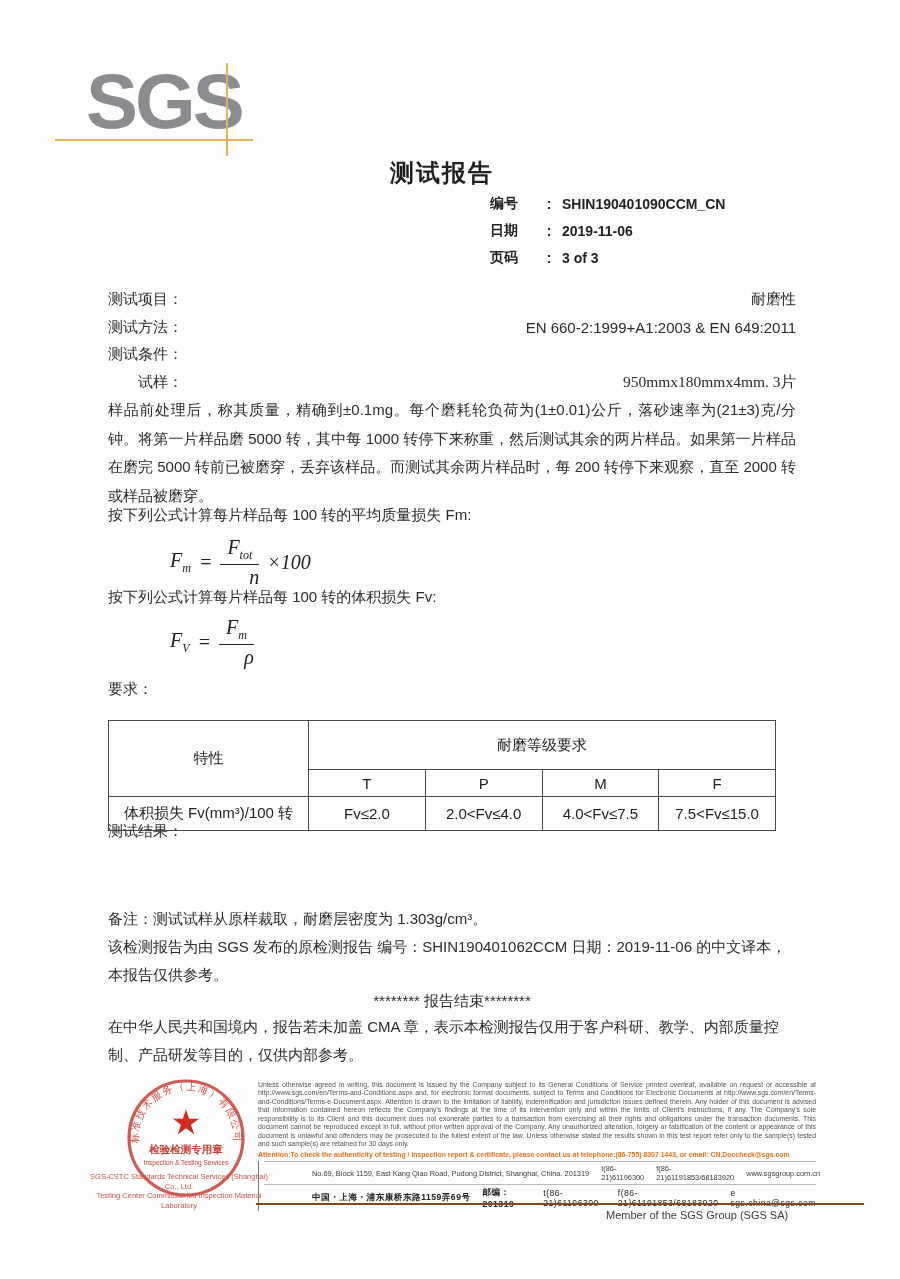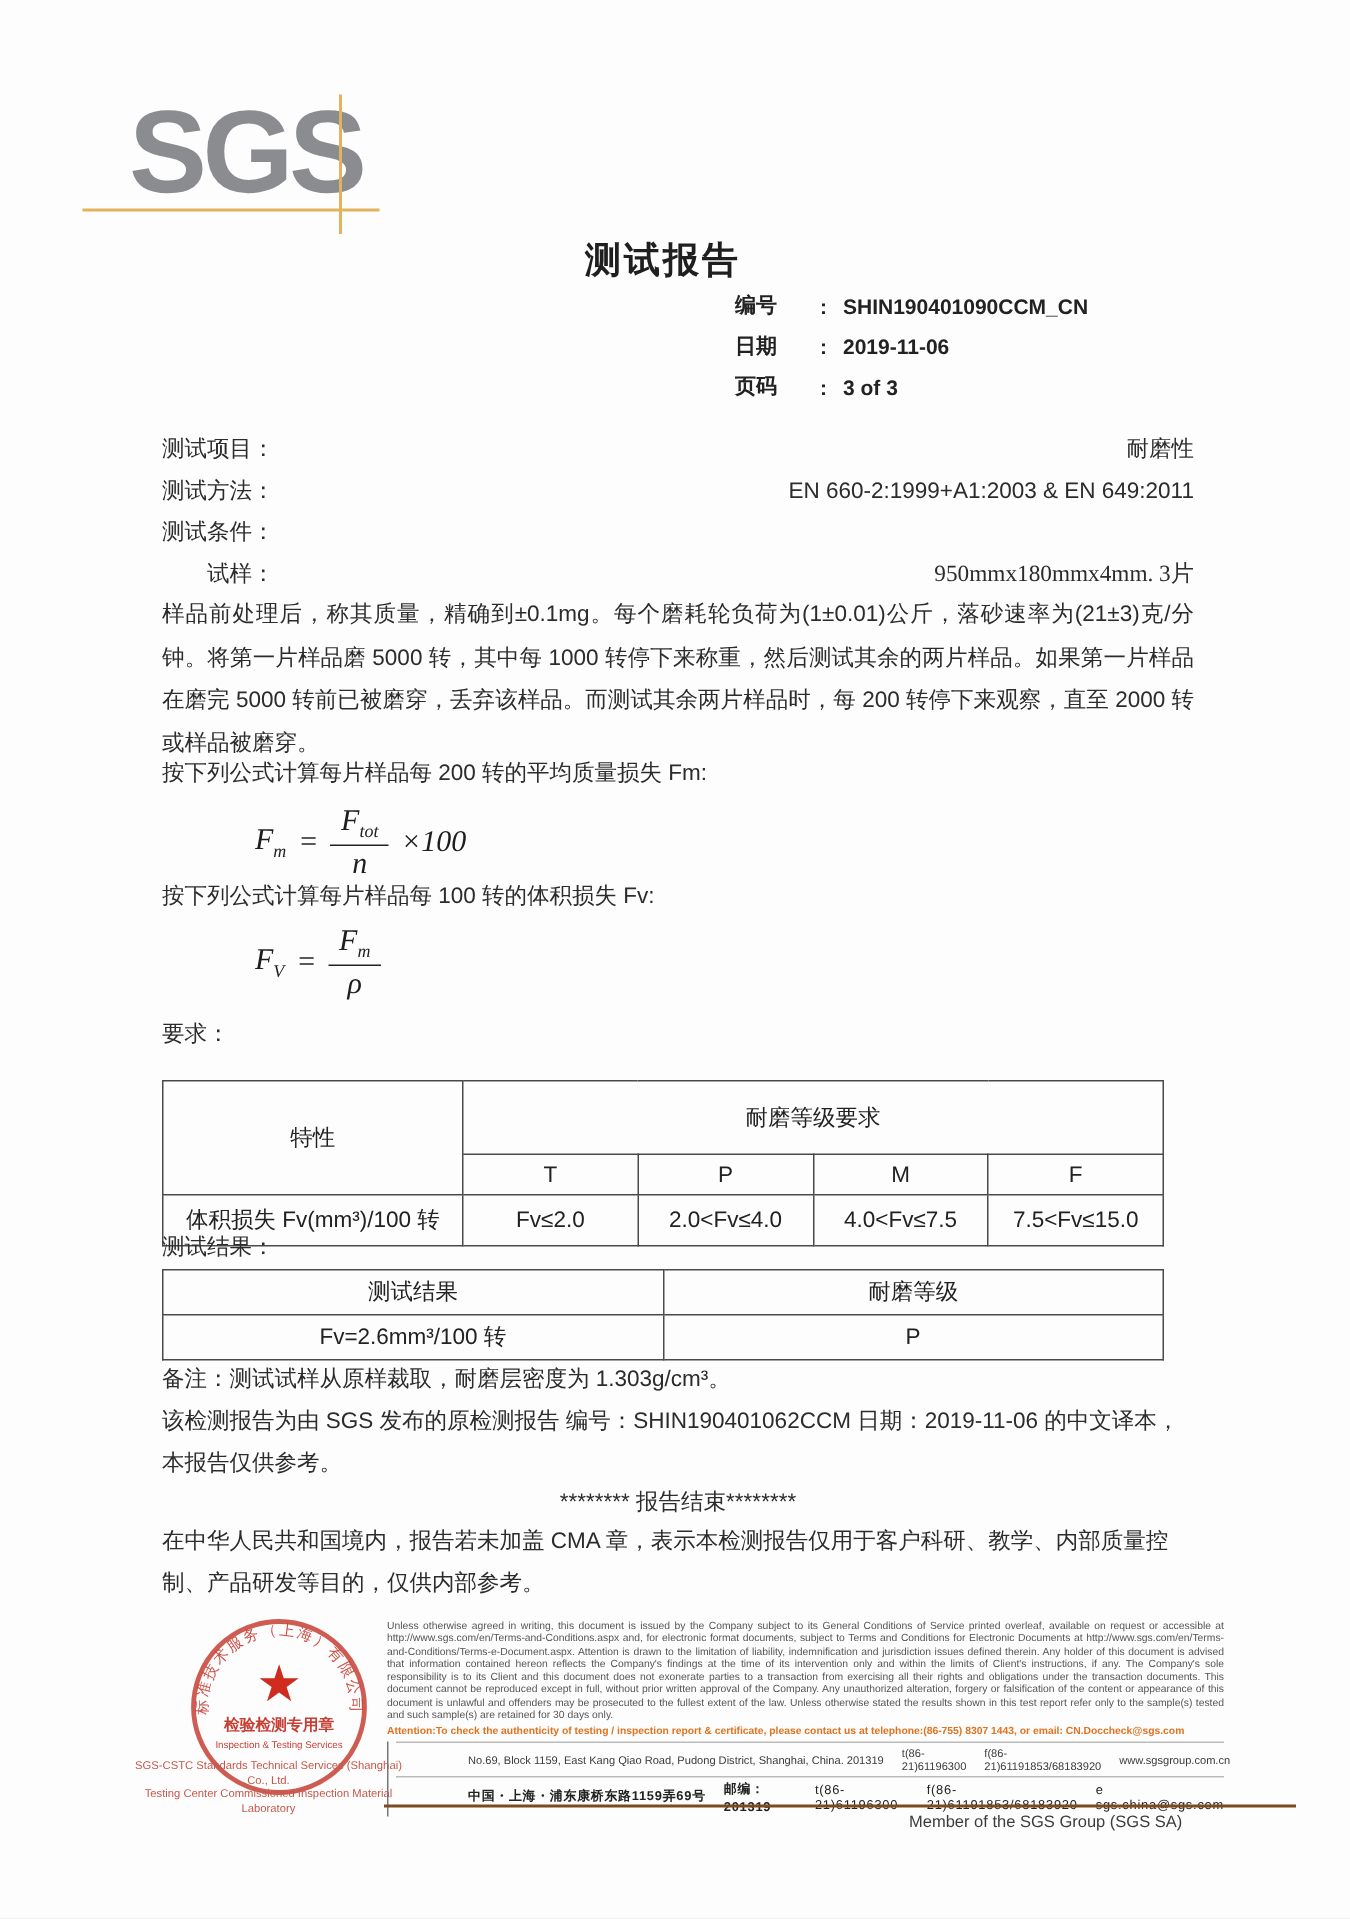--- a/index.html
+++ b/index.html
@@ -31,21 +31,21 @@
   .kv-row { height:27.5px; display:flex; align-items:center;justify-content:space-between; }
   .kv-label { margin-right:6px; }
   .sample-row { padding-left:30px; }
   .sample-val { font-family:"Liberation Serif","DejaVu Serif",serif; font-size:15.5px;margin-left:18px; }
   .para { line-height:28.5px; text-align:justify; }
   .formula {
     display:flex; align-items:center; gap:8px;
     font-family:"Liberation Serif","DejaVu Serif",serif; font-style:italic; font-size:20px; color:#1e1e1e;
   }
   .formula sub { font-size:12px; font-style:italic; }
-  .frac { display:inline-flex; flex-direction:column; align-items:center; line-height:1.15; }
+  .frac { display:inline-flex; flex-direction:column; align-items:flex-end; line-height:1.15; }
   .frac .num { border-bottom:1.5px solid #222; padding:0 7px 1px; }
   .frac .den { padding-top:1px; }
   .f-mult { font-style:italic; }
   
   table.rpt { border-collapse:collapse; width:668px; table-layout:fixed; }
   table.rpt th, table.rpt td {
     border:1.4px solid #4a4a4a; text-align:center; vertical-align:middle;
     font-size:15px; font-weight:normal; color:#222; padding:2px 4px;
   }
   
@@ -113,21 +113,21 @@
       <span></span>
     </div>
     <div class="kv-row sample-row">
       <span class="kv-label">试样：</span>
       <span class="sample-val">950mmx180mmx4mm. 3片</span>
     </div>
   </div>
 
   <div class="body-block para" style="top:396px;">样品前处理后，称其质量，精确到±0.1mg。每个磨耗轮负荷为(1±0.01)公斤，落砂速率为(21±3)克/分钟。将第一片样品磨 5000 转，其中每 1000 转停下来称重，然后测试其余的两片样品。如果第一片样品在磨完 5000 转前已被磨穿，丢弃该样品。而测试其余两片样品时，每 200 转停下来观察，直至 2000 转或样品被磨穿。</div>
 
-  <div class="body-block" style="top:506px;">按下列公式计算每片样品每 200 转的平均质量损失 Fm:</div>
+  <div class="body-block" style="top:506px;">按下列公式计算每片样品每 100 转的平均质量损失 Fm:</div>
   <div class="body-block formula" style="top:536px; left:170px; width:auto;">
     <span><span>F</span><sub>m</sub></span>
     <span>=</span>
     <span class="frac">
       <span class="num"><span>F</span><sub>tot</sub></span>
       <span class="den">n</span>
     </span>
     <span class="f-mult">×100</span>
   </div>
 
@@ -165,36 +165,20 @@
       <td style="height:34px;">体积损失 Fv(mm³)/100 转</td>
       <td>Fv≤2.0</td>
       <td>2.0&lt;Fv≤4.0</td>
       <td>4.0&lt;Fv≤7.5</td>
       <td>7.5&lt;Fv≤15.0</td>
     </tr>
   </tbody>
     </table>
 
   <div class="body-block" style="top:822px;">测试结果：</div>
-  <table class="rpt" style="position:absolute; left:108px; top:846px;">
-    <colgroup>
-        <col style="width:50%">
-        <col style="width:50%">
-      </colgroup>
-    <tbody>
-        <tr>
-      <th style="height:30px;">测试结果</th>
-      <th>耐磨等级</th>
-    </tr>
-    <tr>
-      <td style="height:30px;">Fv=2.6mm³/100 转</td>
-      <td>P</td>
-    </tr>
-  </tbody>
-    </table>
 
   <div class="body-block" style="top:910px;">备注：测试试样从原样裁取，耐磨层密度为 1.303g/cm³。</div>
   <div class="body-block" style="top:938px;">该检测报告为由 SGS 发布的原检测报告 编号：SHIN190401062CCM 日期：2019-11-06 的中文译本，</div>
   <div class="body-block" style="top:966px;">本报告仅供参考。</div>
   <div class="body-block" style="top:992px; text-align:center;">******** 报告结束********</div>
   <div class="body-block" style="top:1018px;">在中华人民共和国境内，报告若未加盖 CMA 章，表示本检测报告仅用于客户科研、教学、内部质量控</div>
   <div class="body-block" style="top:1046px;">制、产品研发等目的，仅供内部参考。</div>
 
   <div class="stamp-wrap">
     <svg width="124" height="124" viewBox="0 0 124 124">

